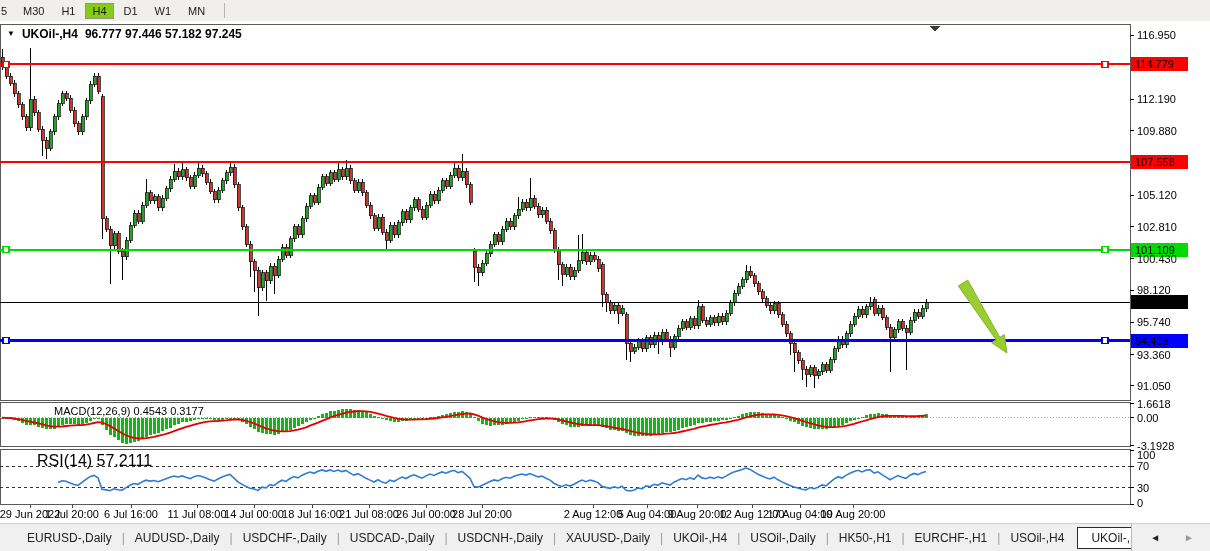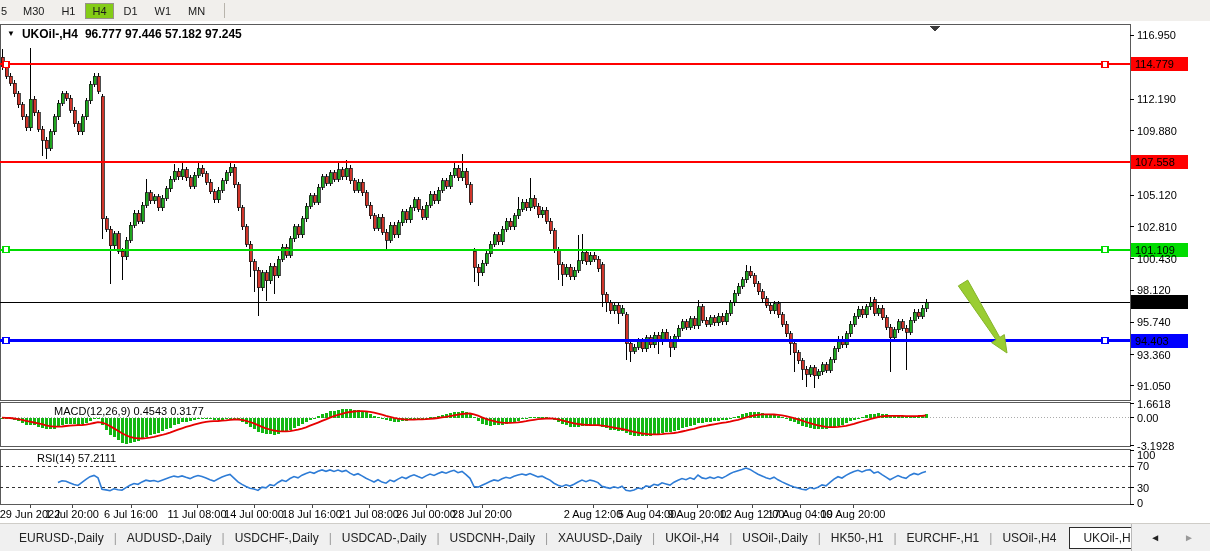--- a/index.html
+++ b/index.html
@@ -10,27 +10,27 @@
            border-bottom:1px solid #B8B4AC;display:flex;align-items:center;font-size:11px;color:#1a1a1a;}
   .tf-clip{width:9px;overflow:hidden;margin:0 6px 0 1px;}
   .tf-btn{padding:1px 6px;margin-right:3px;border:1px solid transparent;}
   .tf-btn.active{background:#84cc16;border:1px solid #979389;}
   .tb-sep{width:1px;height:15px;background:#B8B4AC;margin:0 9px;}
   
   .overlay{position:absolute;z-index:5;color:#000;white-space:nowrap;}
   #chart-title{top:27px;left:7px;font-size:12px;font-weight:bold;display:flex;align-items:center;gap:7px;}
   #chart-title .tri{font-size:8px;transform:translateY(-1px);}
   #macd-label{top:405px;left:6px;font-size:11px;margin-left:48px;}
-  #rsi-label{top:452px;left:5px;font-size:11px;padding-left:32px;}
+  #rsi-label{top:452px;left:5px;font-size:16px;padding-left:32px;}
   #chart-svg{position:absolute;top:21px;left:0;}
   svg text{font-family:"Liberation Sans",sans-serif;font-size:11px;fill:#000;}
   
   #tabbar{position:absolute;top:523px;left:0;width:1210px;height:28px;background:#F0F0F0;
           border-top:1px solid #CFCDC8;box-sizing:border-box;display:flex;align-items:center;
-          font-size:12px;color:#222;}
+          font-size:12px;color:#222;padding-left:8px;}
   #tabs{display:flex;align-items:center;padding-left:10px;flex:1;min-width:0;overflow:hidden;}
   .tab{padding:4px 9px;white-space:nowrap;}
   .tab.active{background:#fff;border:1px solid #2b2b2b;padding:3px 13px;margin:0 4px;}
   .tab-sep{color:#9a9a9a;padding:0 1px;}
   #tab-arrows{display:flex;align-items:center;gap:24px;padding:0 16px 0 18px;height:100%;
               border-left:1px solid #b9b9b9;}
   #tab-arrows .ar-l{color:#222;font-size:10px;}
   #tab-arrows .ar-r{color:#999;font-size:10px;}
 </style>
 </head>

